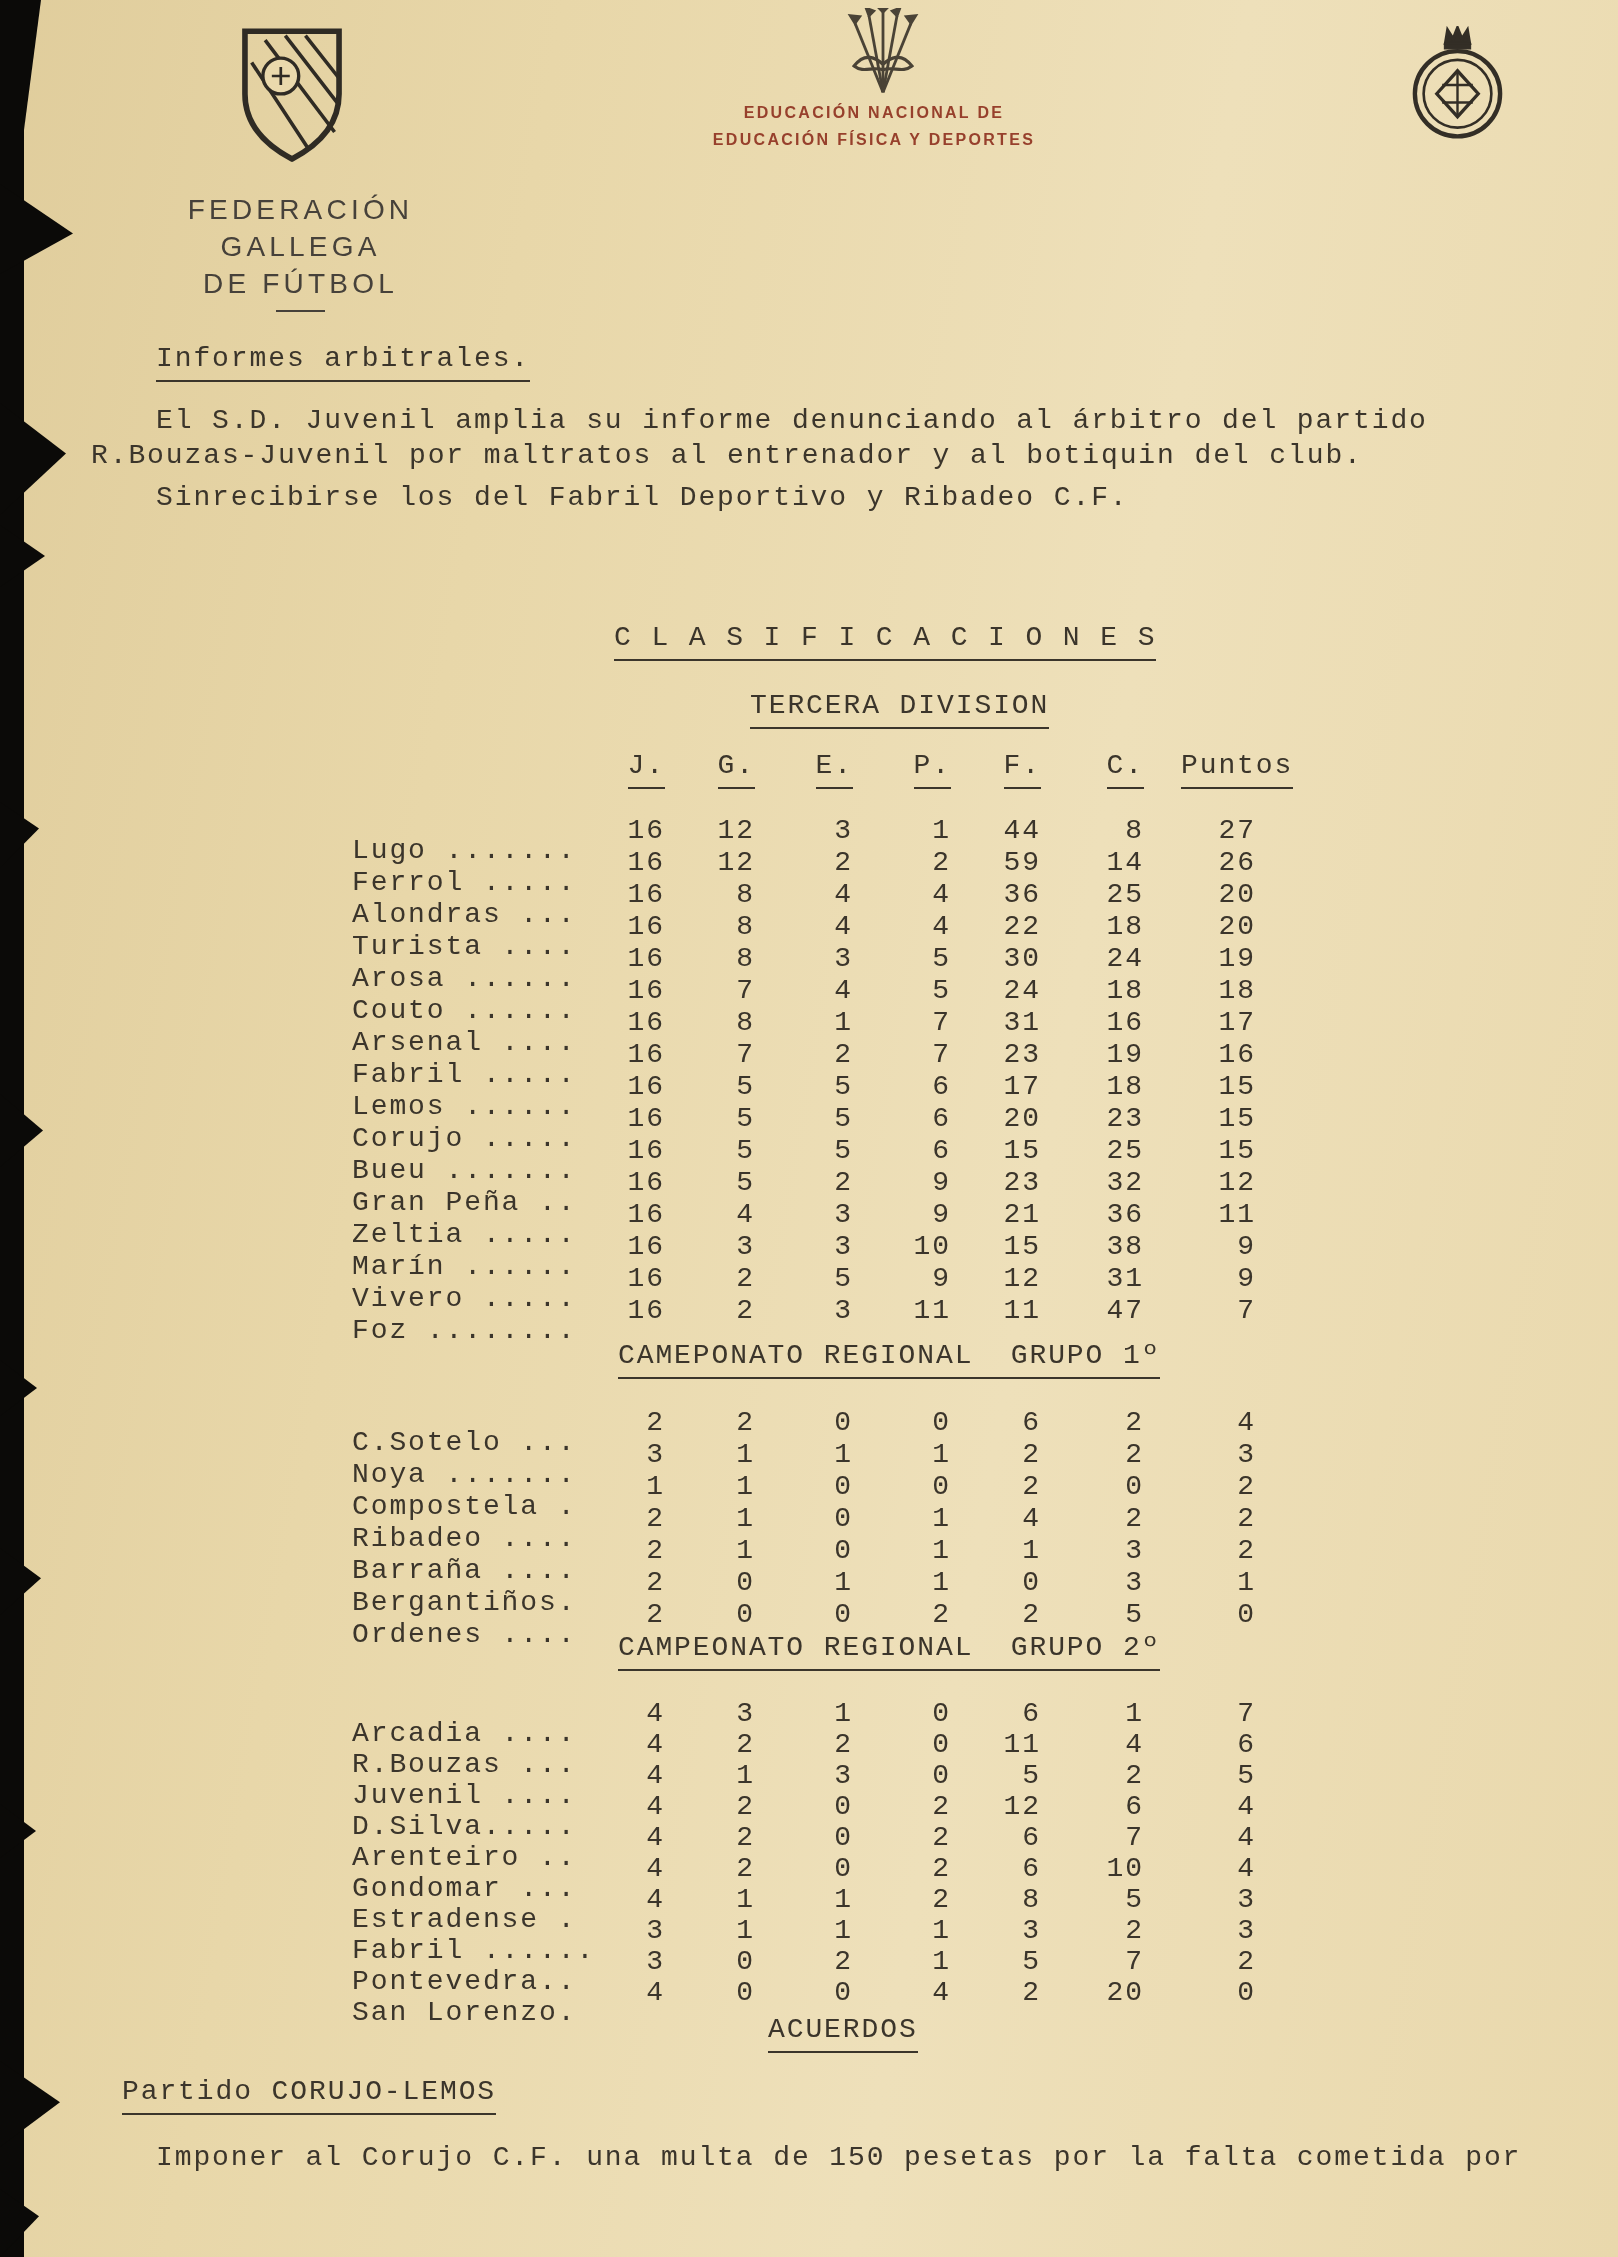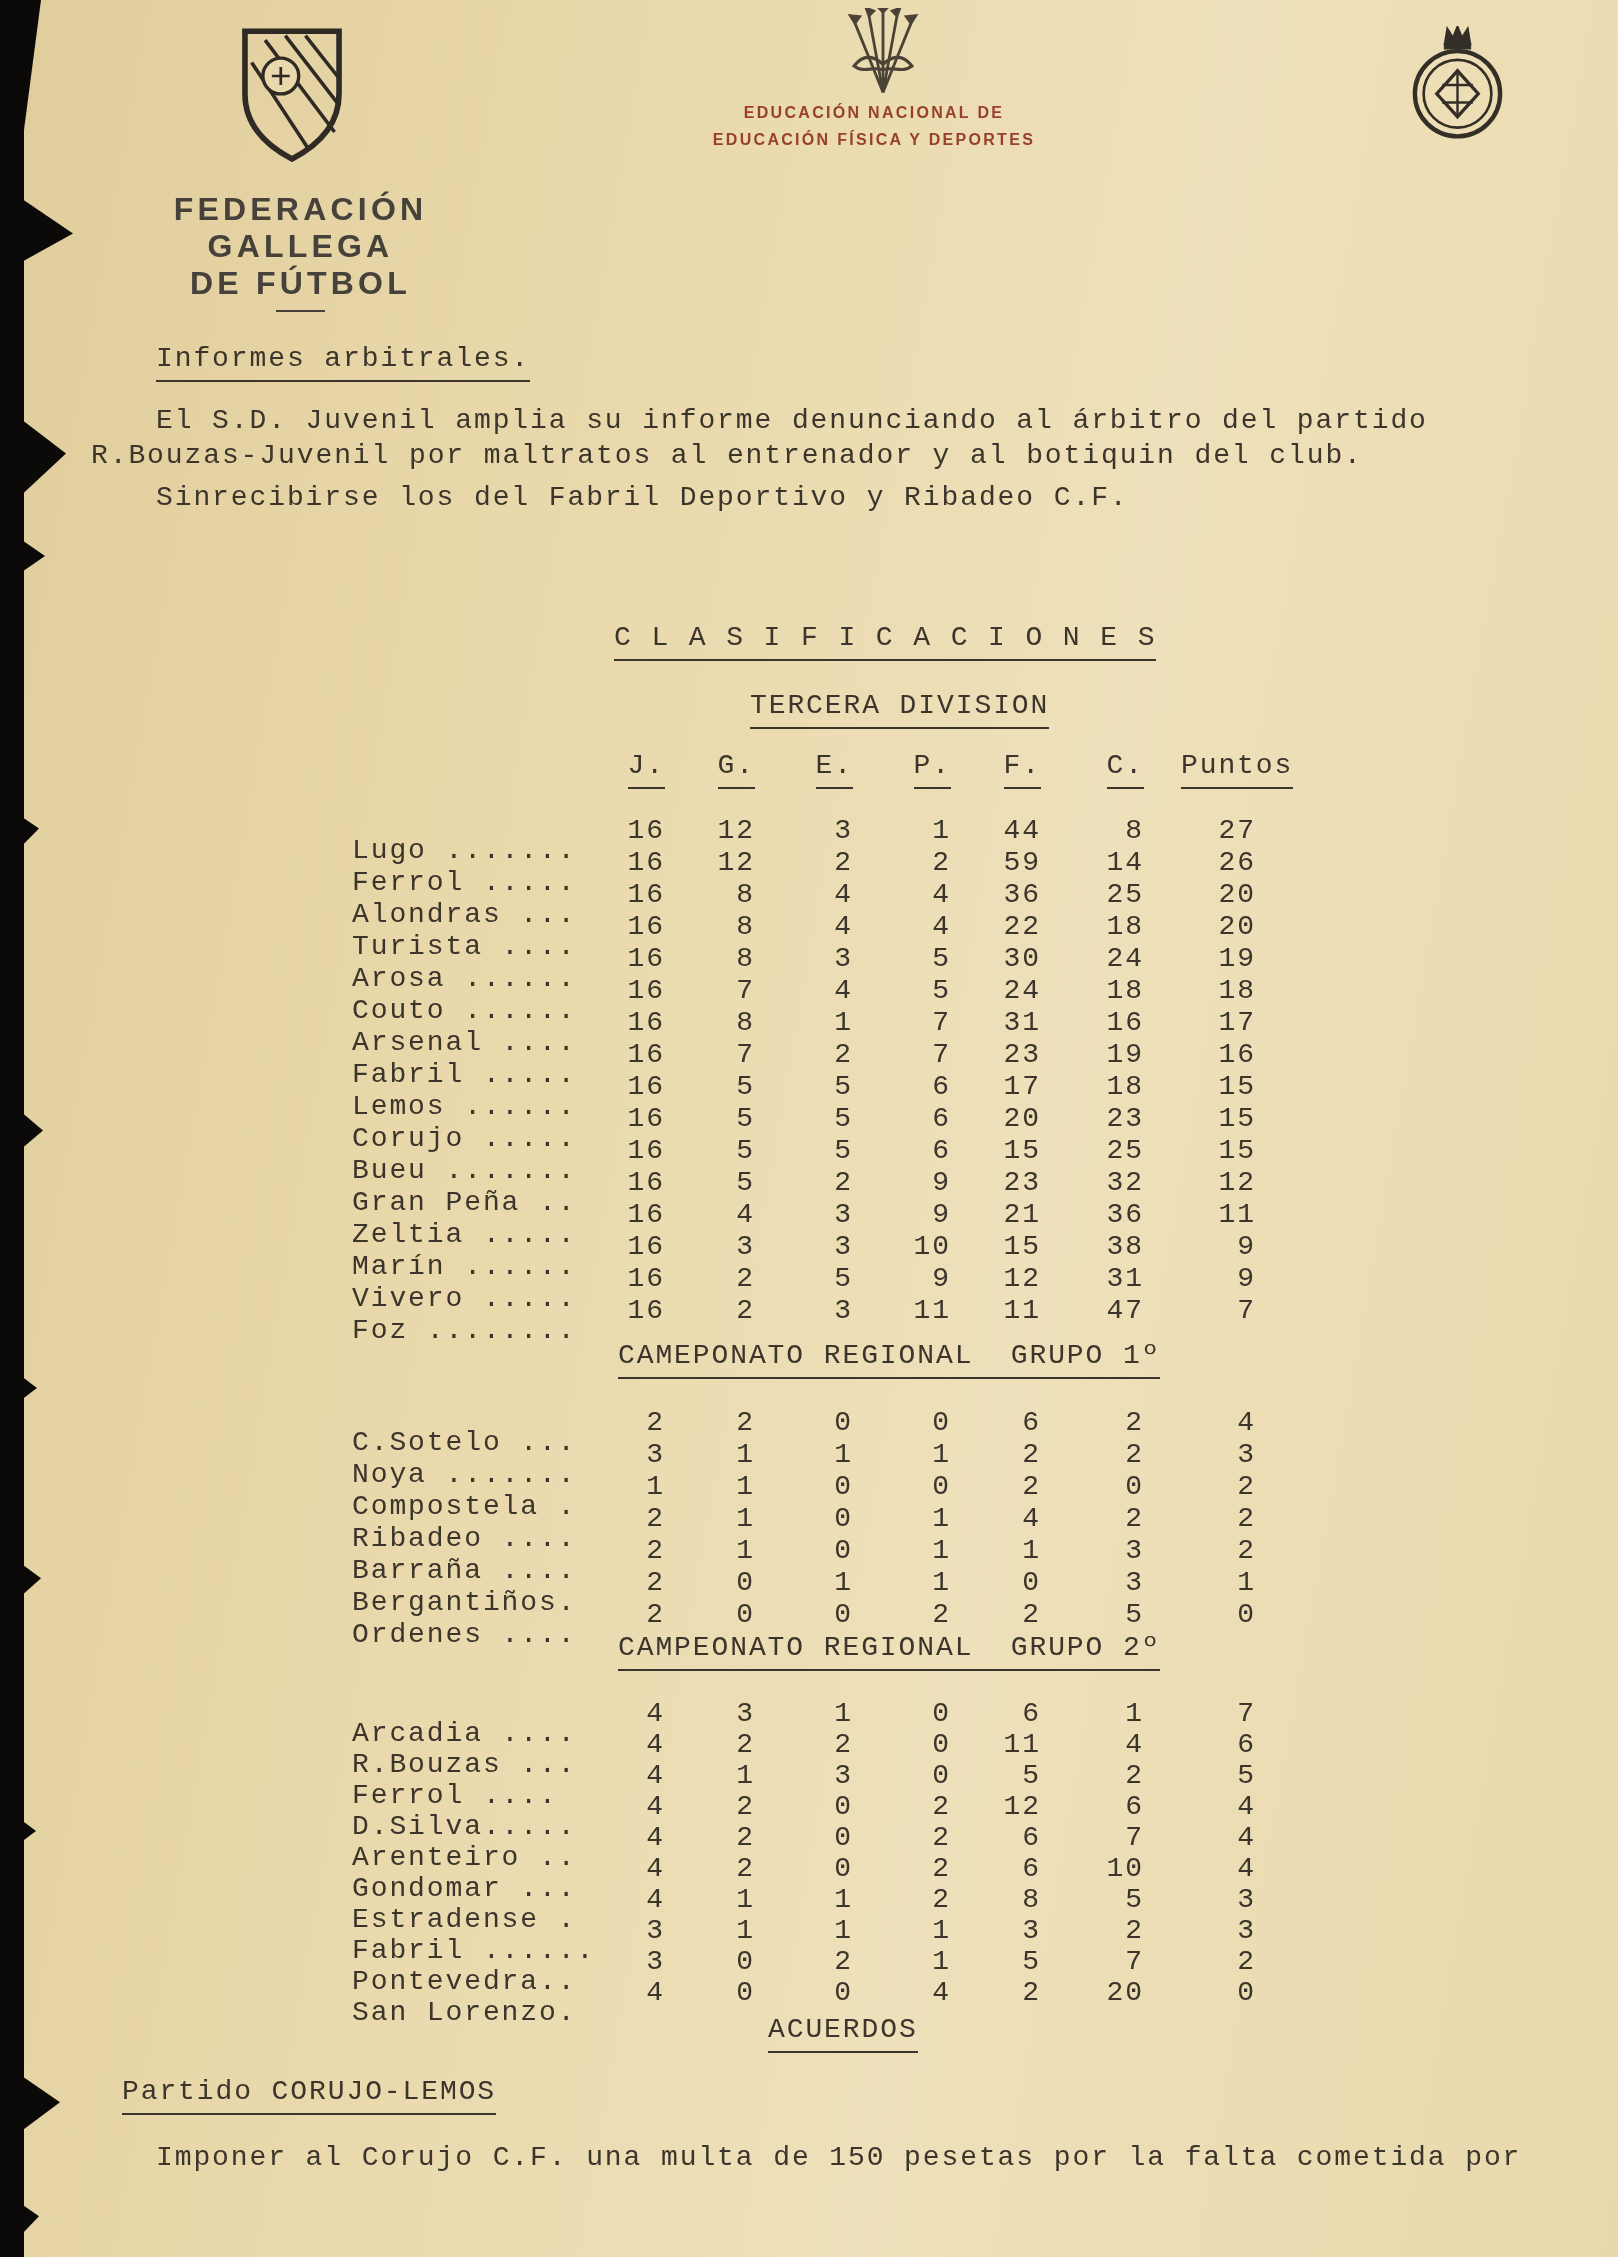--- a/index.html
+++ b/index.html
@@ -9,21 +9,21 @@
     font-family:"Liberation Mono",monospace;color:#38332a;
   }
   .abs{position:absolute;}
   .tw{font-family:"Liberation Mono",monospace;font-size:28px;letter-spacing:1.9px;color:#3b352b;white-space:pre;}
   .u{border-bottom:2.8px solid currentColor;padding-bottom:6px;display:inline-block;}
   
   .edgebar{position:absolute;left:0;top:0;width:24px;height:2257px;background:#0b0a08;}
   .tear{position:absolute;left:0;background:#0b0a08;}
   
   .org{position:absolute;left:111px;top:191px;width:379px;text-align:center;
-       font-family:"Liberation Sans",sans-serif;font-weight:bold;font-size:32px;
+       font-family:"Liberation Sans",sans-serif;font-weight:normal;font-size:28px;
        letter-spacing:4.2px;color:#46413a;line-height:37px;}
   .org .rule{width:49px;height:2.8px;background:#46413a;margin:7.5px auto 0;}
   .delegation{position:absolute;left:668px;top:99px;width:412px;text-align:center;
        font-family:"Liberation Sans",sans-serif;font-weight:bold;font-size:16px;
        letter-spacing:2.3px;color:#97402c;line-height:27px;}
   
   .thead,.trow{display:grid;grid-template-columns:275px 75px 90px 98px 98px 90px 103px 112px;}
   .trow{height:32px;}
   .trow>span{line-height:32px;}
   .g2 .trow{height:31px;} .g2 .trow>span{line-height:31px;}
@@ -367,21 +367,21 @@
       <span class="team tw">R.Bouzas ...</span>
       <span class="num tw">4</span>
       <span class="num tw">2</span>
       <span class="num tw">2</span>
       <span class="num tw">0</span>
       <span class="num tw">11</span>
       <span class="num tw">4</span>
       <span class="num tw">6</span>
     </div>
     <div class="trow">
-      <span class="team tw">Ferrol ....</span>
+      <span class="team tw">Juvenil ....</span>
       <span class="num tw">4</span>
       <span class="num tw">1</span>
       <span class="num tw">3</span>
       <span class="num tw">0</span>
       <span class="num tw">5</span>
       <span class="num tw">2</span>
       <span class="num tw">5</span>
     </div>
     <div class="trow">
       <span class="team tw">D.Silva.....</span>

